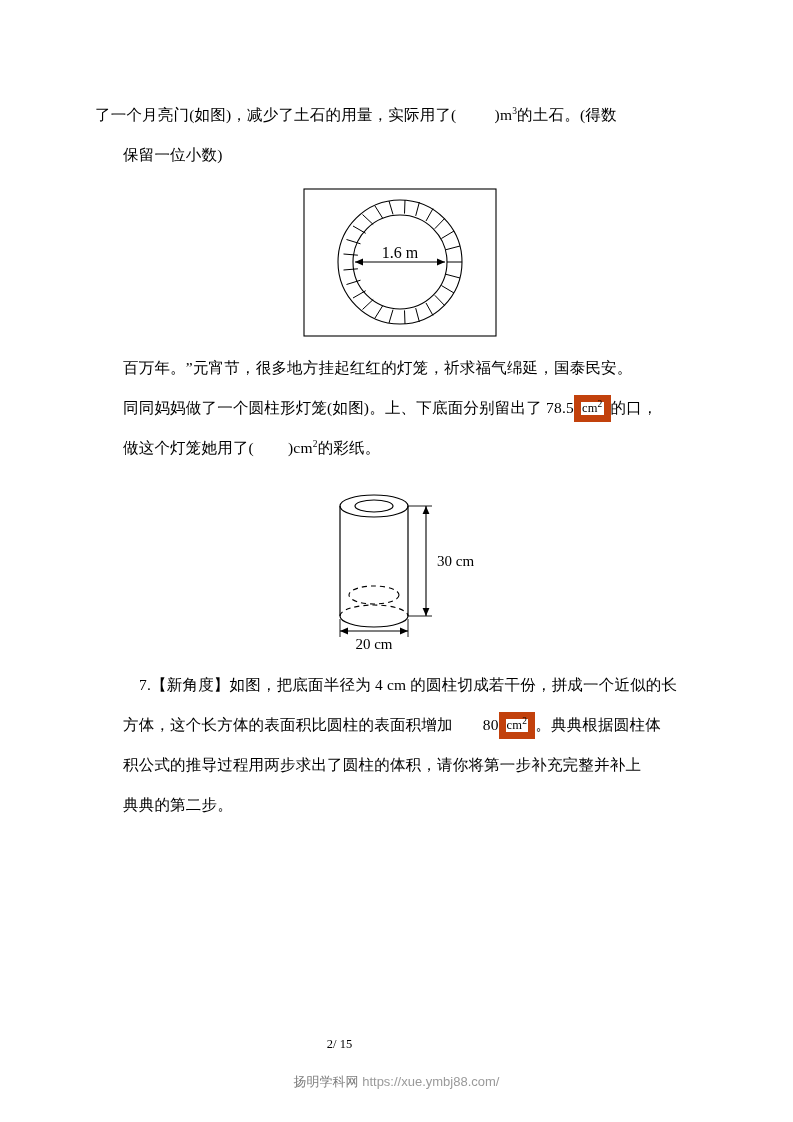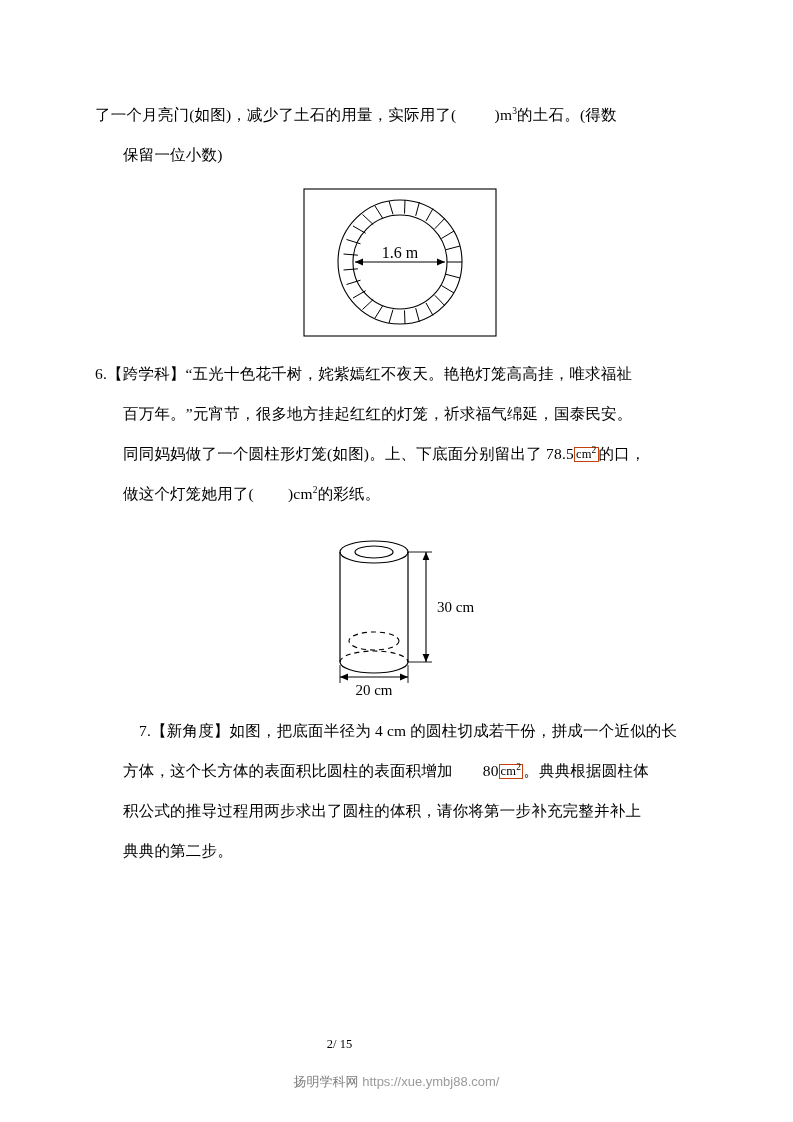--- a/index.html
+++ b/index.html
@@ -40,21 +40,21 @@
   .qnum {
     font-family: "Liberation Serif", serif;
   }
   sup.ex {
     font-size: 9.5px;
     vertical-align: super;
     line-height: 0;
   }
   .unitbox {
     display: inline-block;
-    border: 1px solid #c2410c;
+    border: 7px solid #c2410c;
     padding: 0 1px;
     line-height: 1.05;
     font-size: 12.5px;
     position: relative;
     top: -1px;
   }
   .figure-block {
     display: flex;
     justify-content: center;
     width: 100%;
@@ -144,21 +144,20 @@
           <line x1="145.6" y1="64.8" x2="160" y2="61.0"></line>
         </g>
 
         <line x1="55" y1="77" x2="145" y2="77" stroke="#000" stroke-width="1.1"></line>
         <polygon points="55,77 63,73.4 63,80.6" fill="#000"></polygon>
         <polygon points="145,77 137,73.4 137,80.6" fill="#000"></polygon>
         <text x="100" y="73" text-anchor="middle" font-family="Liberation Serif, serif" font-size="16" fill="#000">1.6 m</text>
       </svg>
     </div>
 
-    <div class="qline para-space-6"><span class="qnum">6.</span><span>【跨学科】</span><span>“五光十色花千树，姹紫嫣红不夜天。艳艳灯笼高高挂，唯求福祉</span></div>
     <div class="qline indent">百万年。”元宵节，很多地方挂起红红的灯笼，祈求福气绵延，国泰民安。</div>
     <div class="qline indent"><span>同同妈妈做了一个圆柱形灯笼(如图)。上、下底面分别留出了 78.5</span><span class="unitbox"><span>cm</span><sup class="ex">2</sup></span><span>的口，</span></div>
     <div class="qline indent"><span>做这个灯笼她用了(</span><span style="display:inline-block;width:34px"></span><span>)</span><span><span>cm</span><sup class="ex">2</sup></span><span>的彩纸。</span></div>
 
     <div class="figure-block lantern-fig">
       <svg width="210" height="175" viewBox="0 0 210 175">
 
         <path d="M45 30 L45 140" stroke="#000" stroke-width="1.2" fill="none"></path>
         <path d="M113 30 L113 140" stroke="#000" stroke-width="1.2" fill="none"></path>
 

